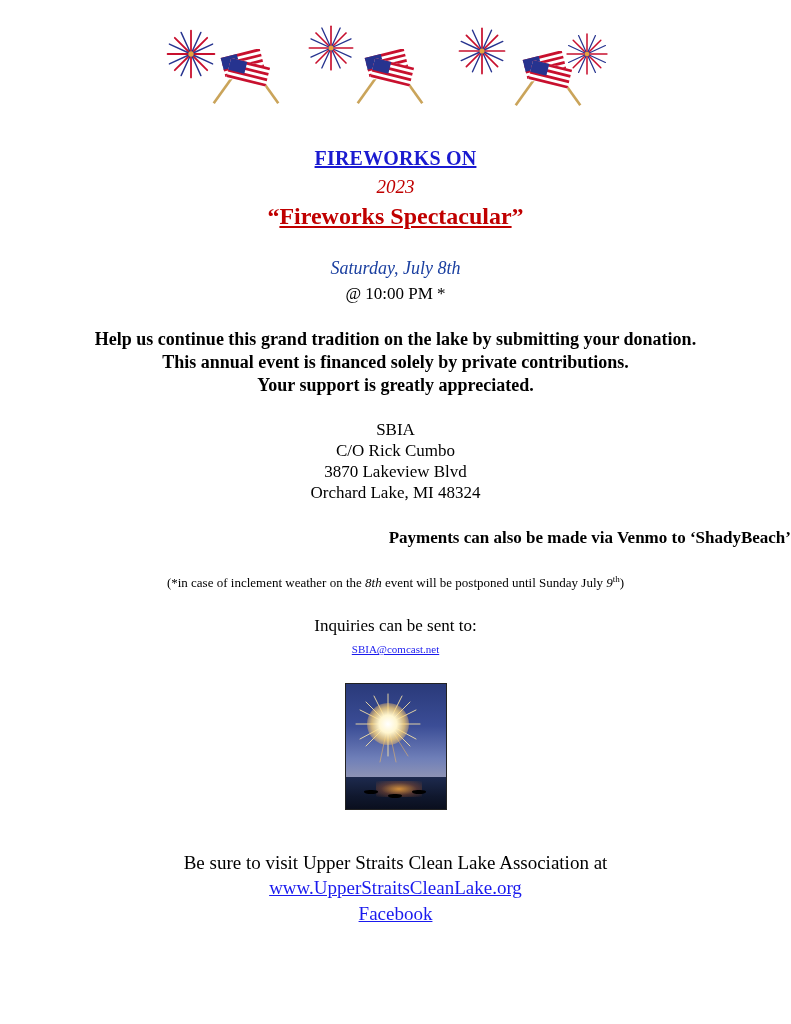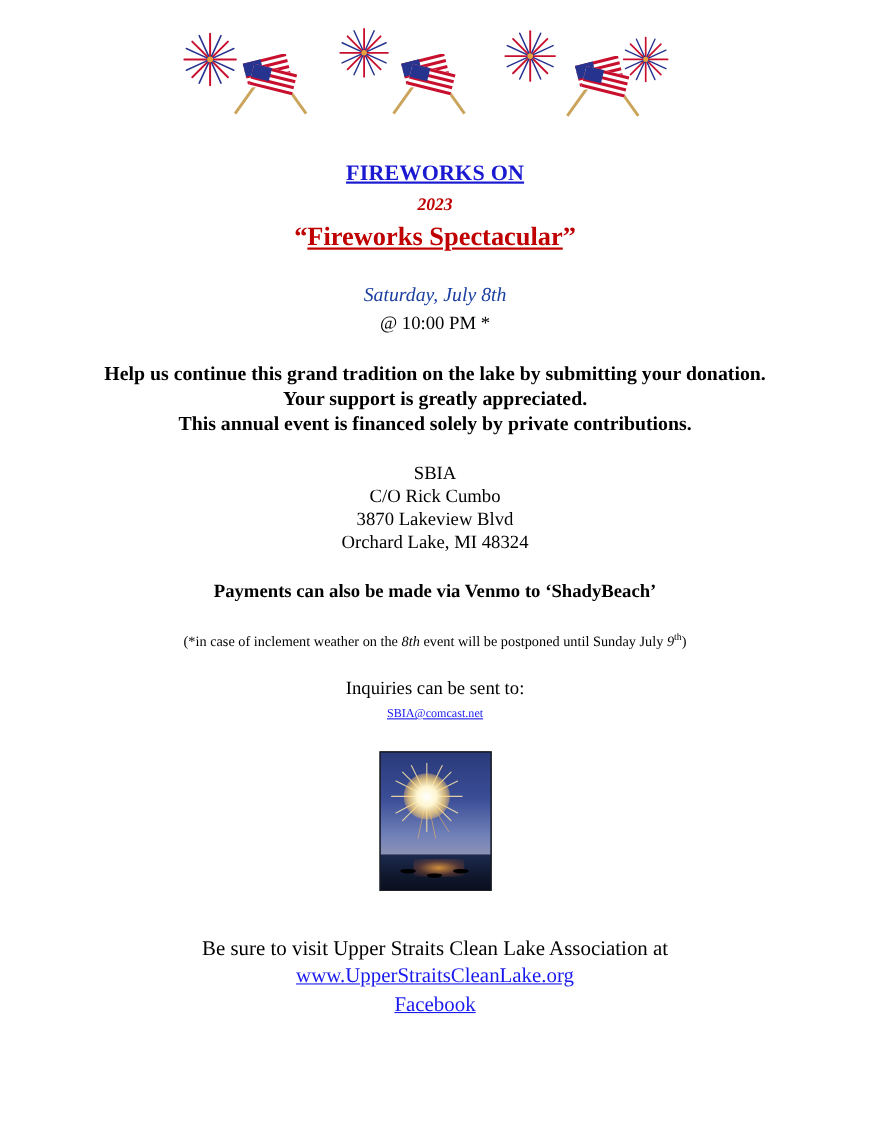--- a/index.html
+++ b/index.html
@@ -58,22 +58,22 @@
     font-weight: bold;
     font-size: 20px;
     line-height: 25px;
     margin-top: 24px;
     letter-spacing: .2px;
     text-decoration: underline;
   }
   .year {
     color: #c00000;
     font-style: italic;
-    font-weight: bold;
-    font-size: 16px;
+    font-weight: normal;
+    font-size: 19px;
     line-height: 27px;
     margin-top: 2px;
   }
   .spectacular {
     color: #c00000;
     font-weight: bold;
     font-size: 24px;
     line-height: 30px;
     margin-top: 1px;
   }
@@ -105,20 +105,21 @@
     font-size: 17px;
     line-height: 21px;
     margin-top: 22px;
   }
 
   .venmo {
     font-weight: bold;
     font-size: 17px;
     line-height: 22px;
     margin-top: 24px;
+    text-align: right;
   }
 
   .weather {
     font-size: 13px;
     line-height: 17px;
     margin-top: 22px;
   }
   .weather .it { font-style: italic; }
   .weather sup { font-size: 9px; }
 
@@ -371,22 +372,22 @@
 
   <div class="center year">2023</div>
 
   <div class="center spectacular"><span>“</span><span class="u">Fireworks Spectacular</span><span>”</span></div>
 
   <div class="center dateline">Saturday, July 8th</div>
   <div class="center timeline">@ 10:00 PM *</div>
 
   <div class="center para-bold block-help">
     <div>Help us continue this grand tradition on the lake by submitting your donation.</div>
+    <div>This annual event is financed solely by private contributions.</div>
     <div>Your support is greatly appreciated.</div>
-    <div>This annual event is financed solely by private contributions.</div>
   </div>
 
 
   <div class="center address">
     <div>SBIA</div>
     <div>C/O Rick Cumbo</div>
     <div>3870 Lakeview Blvd</div>
     <div>Orchard Lake, MI  48324</div>
   </div>
 

